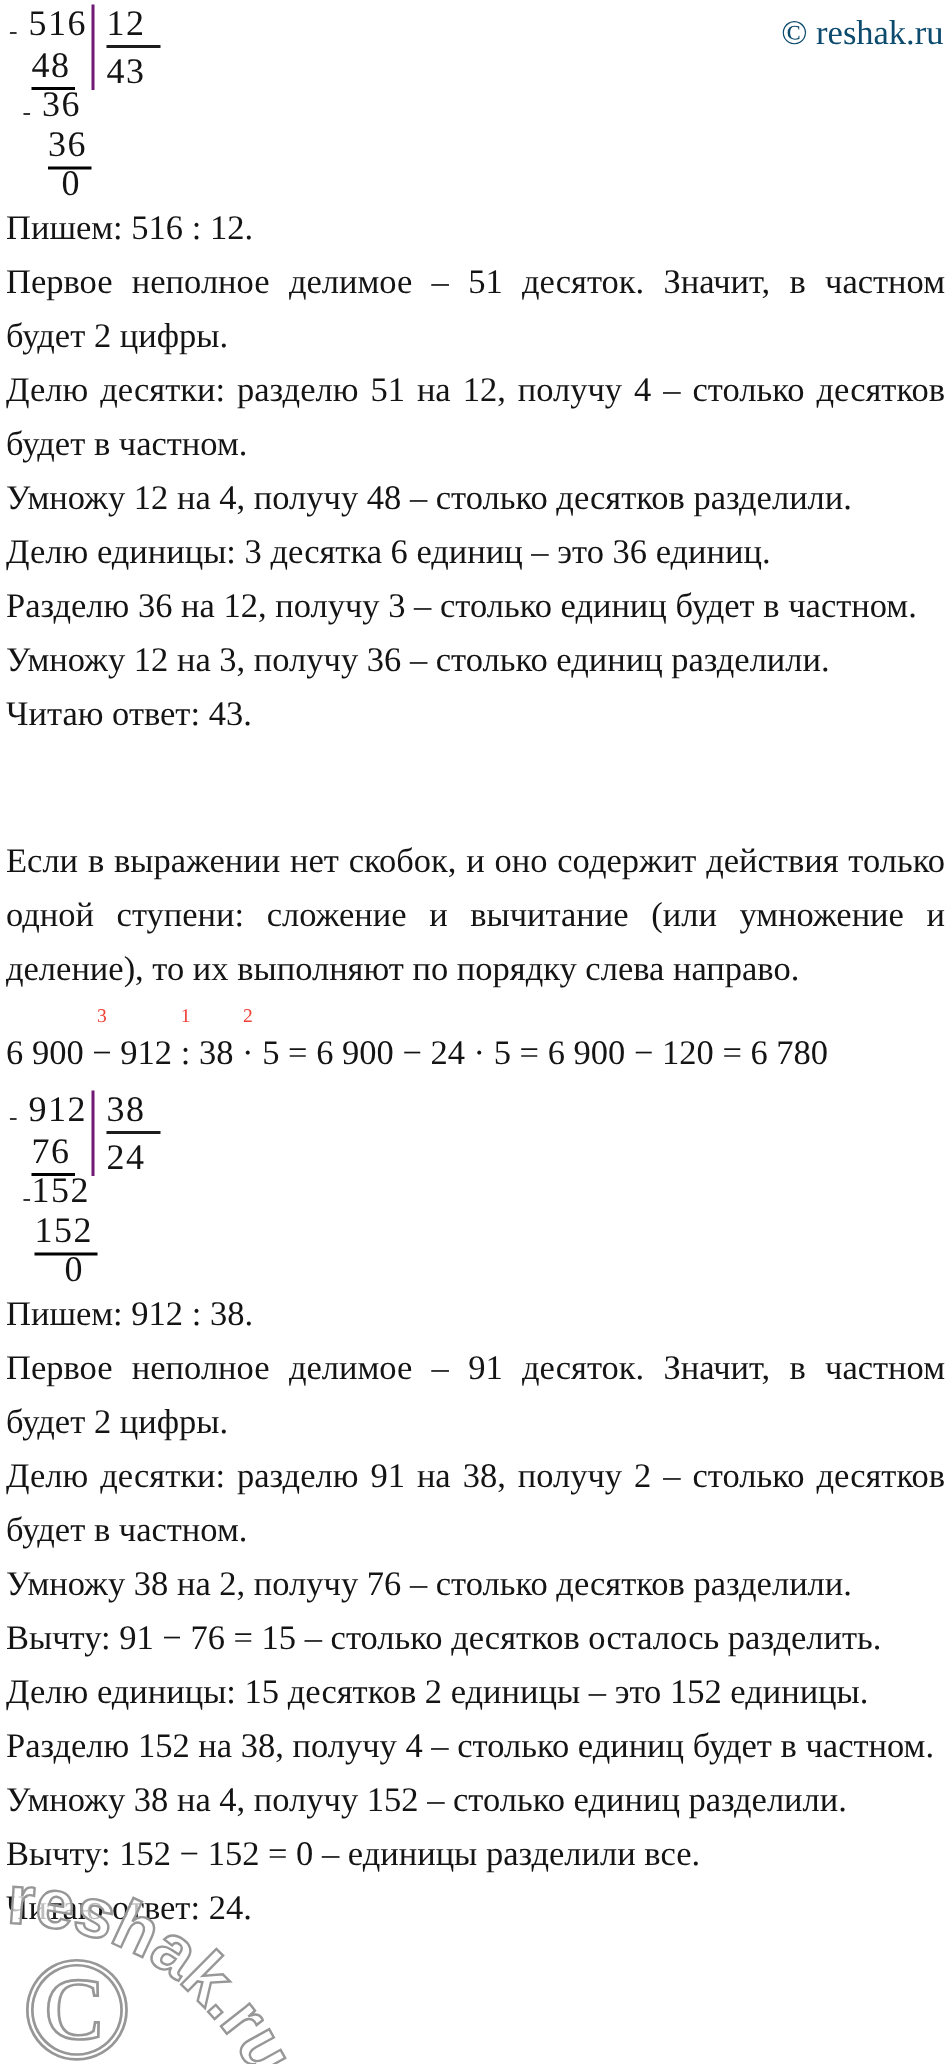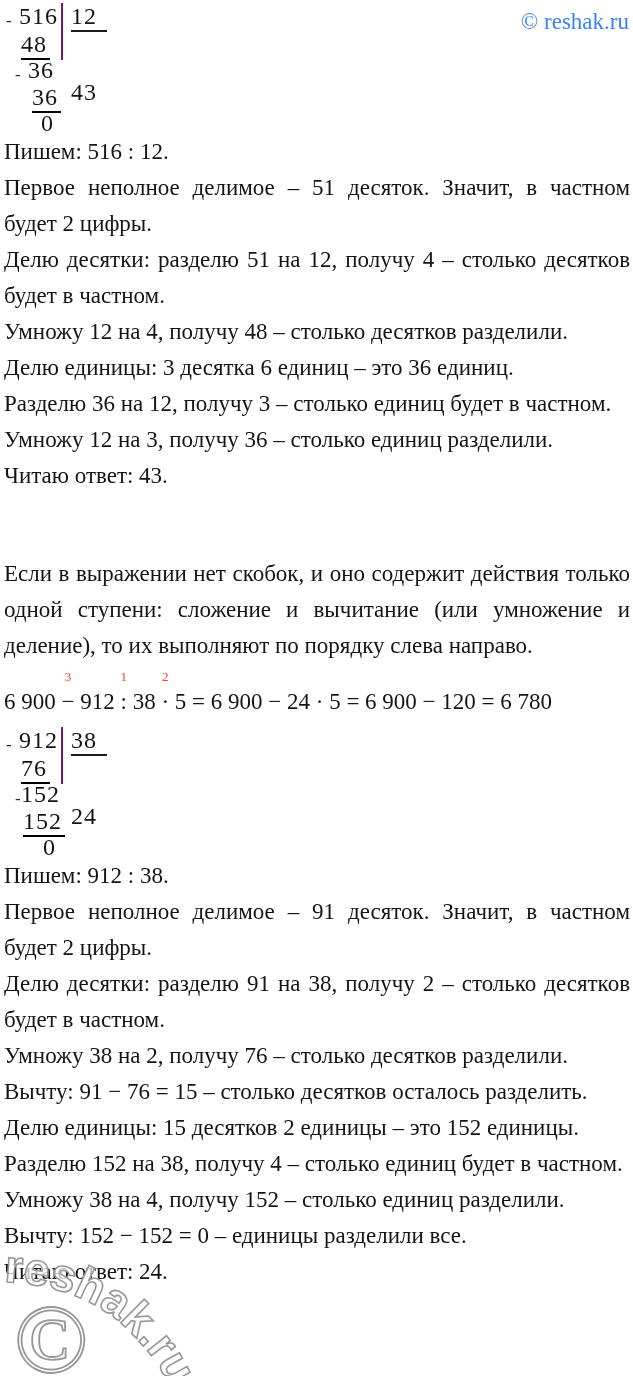--- a/index.html
+++ b/index.html
@@ -10,37 +10,37 @@
     font-size: 23px;
     color: #141414;
     position: relative;
     overflow: hidden;
   }
   .page { position: relative; width: 633px; height: 1376px; }
 
   
   .site-logo {
     position: absolute; top: 7px; right: 4px;
-    font-size: 23px; color: #3b82f6; white-space: nowrap;
+    font-size: 23px; color: #0c4a6e; white-space: nowrap;
   }
 
   
   .division { position: relative; height: 132px; margin: 2px 0 0 0; font-size: 24px; line-height: 26px; }
   .division.d2 { margin-top: 8px; }
   .dv-minus { position: absolute; font-size: 17px; color: #2a2a2a; }
   .dv-minus.m1 { left: 6px; top: 6px; }
   .dv-minus.m2 { left: 15px; top: 60px; }
   .dv-dividend { position: absolute; left: 19px; top: 1px; letter-spacing: 1px; }
   .dv-right {
     position: absolute; left: 61px; top: 1px;
     border-left: 2px solid #701a75;
     padding-left: 8px; height: 57px;
   }
   .dv-divisor { display: block; width: 36px; border-bottom: 2px solid #1c1c1c; padding-bottom: 1px; letter-spacing: 1px; }
-  .dv-quotient { display: block; padding-top: 3px; letter-spacing: 1px; margin-top: 44px; }
+  .dv-quotient { display: block; padding-top: 3px; letter-spacing: 1px; }
   .dv-sub1 { position: absolute; left: 21px; top: 29px; letter-spacing: 1px; }
   .dv-rem  { position: absolute; left: 28px; top: 55px; letter-spacing: 1px; }
   .dv-sub2 { position: absolute; left: 32px; top: 82px; letter-spacing: 1px; }
   .dv-zero { position: absolute; left: 41px; top: 108px; }
   .d2 .dv-rem { left: 21px; }
   .d2 .dv-sub2 { left: 23px; }
   .d2 .dv-zero { left: 43px; }
   .u { border-bottom: 2px solid #000000; padding: 0 3px 1px 0; }
 
   

